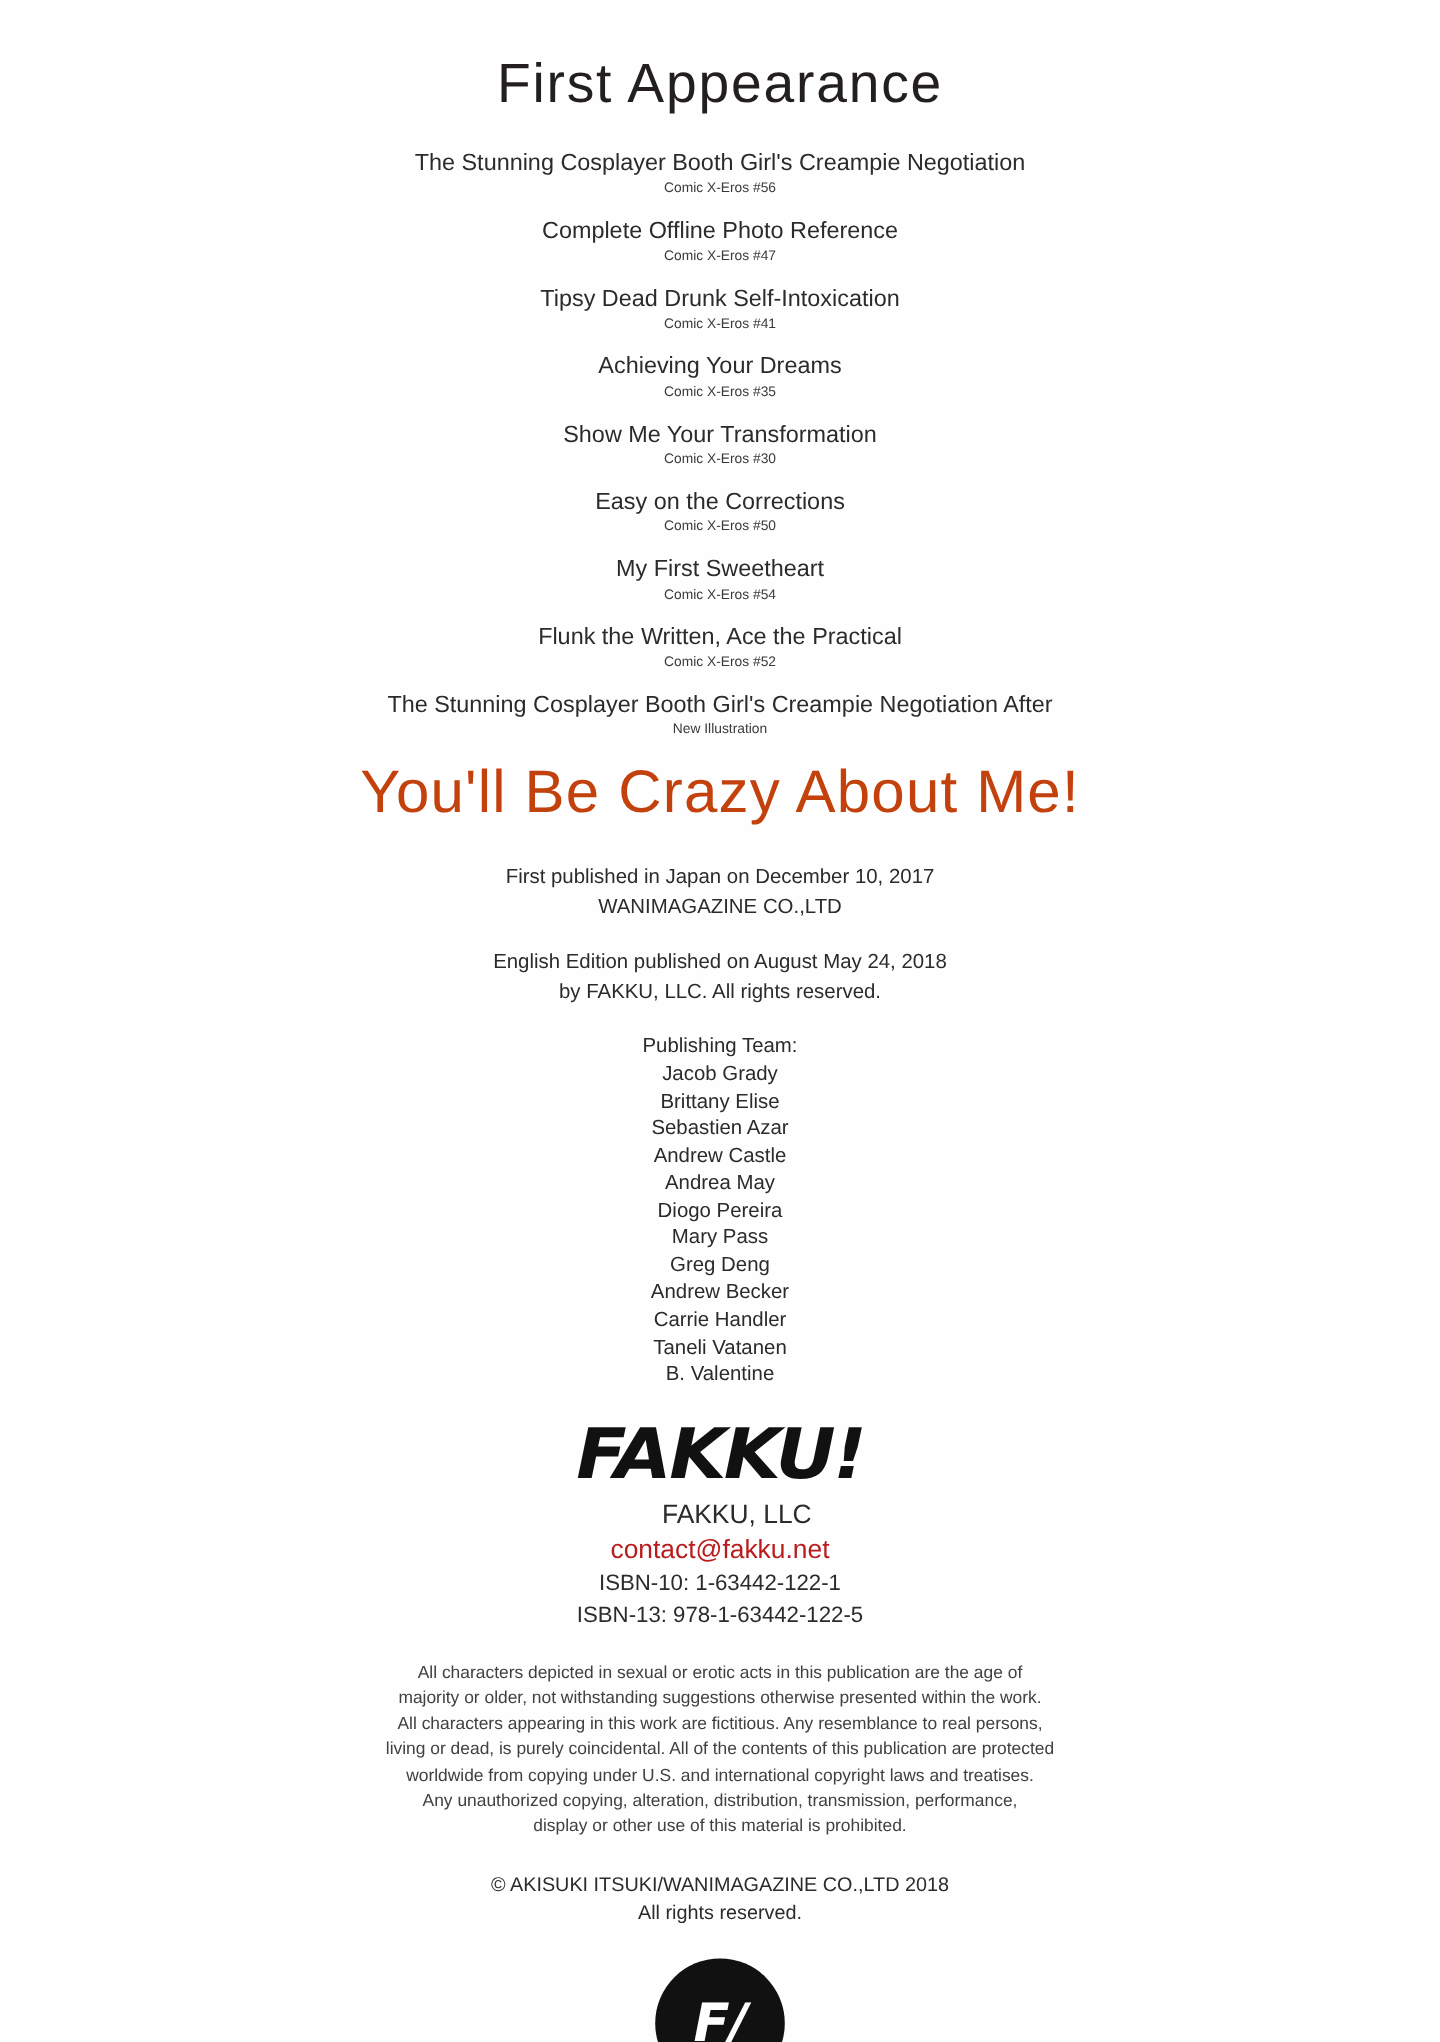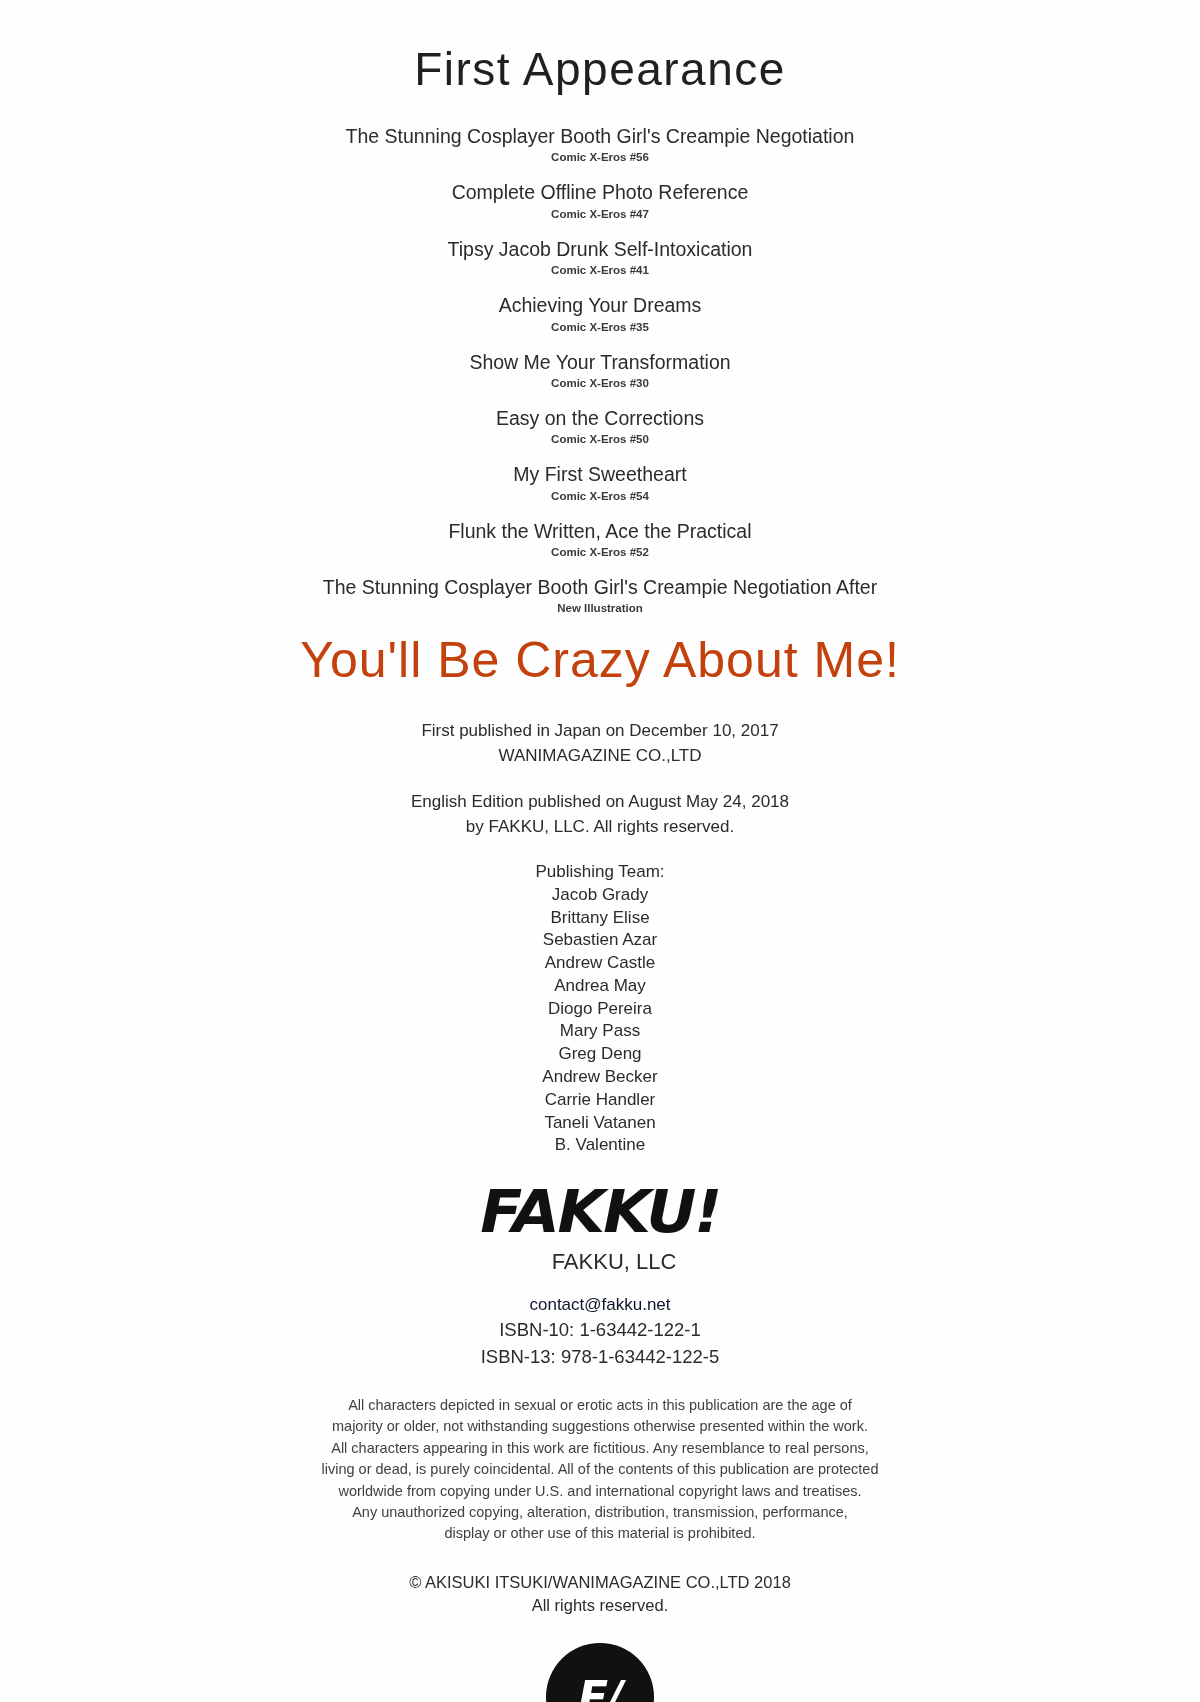--- a/index.html
+++ b/index.html
@@ -48,21 +48,21 @@
     margin-bottom: 17px;
   }
   .entry-title {
     font-size: 19.5px;
     font-weight: 400;
     color: #2b2b2b;
     line-height: 1.25;
   }
   .entry-source {
     font-size: 11.5px;
-    font-weight: 700;
+    font-weight: 400;
     color: #3a3a3a;
     margin-top: 3px;
   }
 
   .book-title {
     font-size: 50px;
     font-weight: 300;
     letter-spacing: 1px;
     color: #c2410c;
     margin-top: 14px;
@@ -99,23 +99,23 @@
     display: inline-block;
     transform: scaleX(1.06);
   }
   .fakku-name {
     font-size: 22px;
     color: #2b2b2b;
     margin-top: 8px;
     padding-left: 28px;
   }
   .fakku-email {
-    font-size: 17px;
-    color: #0f172a;
-    margin-top: 20px;
+    font-size: 22px;
+    color: #b91c1c;
+    margin-top: 3px;
   }
 
   .isbn-block {
     font-size: 18.5px;
     line-height: 1.45;
     color: #2b2b2b;
     margin-bottom: 24px;
   }
 
   .disclaimer {
@@ -170,21 +170,21 @@
         <div class="entry-title">The Stunning Cosplayer Booth Girl's Creampie Negotiation</div>
         <div class="entry-source">Comic X-Eros #56</div>
       </div>
 
       <div class="appearance-entry">
         <div class="entry-title">Complete Offline Photo Reference</div>
         <div class="entry-source">Comic X-Eros #47</div>
       </div>
 
       <div class="appearance-entry">
-        <div class="entry-title">Tipsy Jacob Drunk Self-Intoxication</div>
+        <div class="entry-title">Tipsy Dead Drunk Self-Intoxication</div>
         <div class="entry-source">Comic X-Eros #41</div>
       </div>
 
       <div class="appearance-entry">
         <div class="entry-title">Achieving Your Dreams</div>
         <div class="entry-source">Comic X-Eros #35</div>
       </div>
 
       <div class="appearance-entry">
         <div class="entry-title">Show Me Your Transformation</div>

